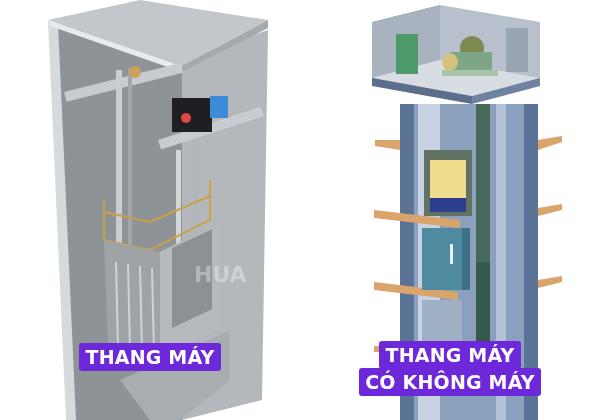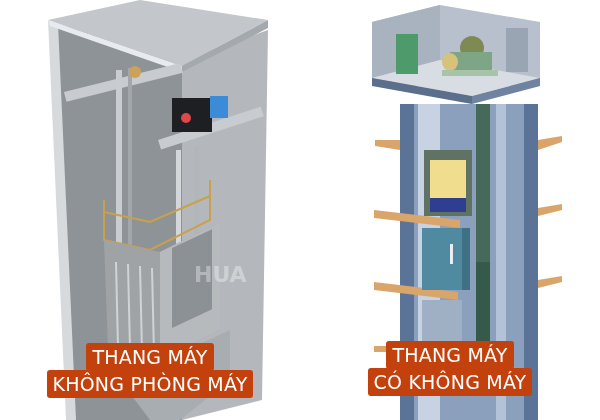--- a/index.html
+++ b/index.html
@@ -1,20 +1,20 @@
 <!DOCTYPE html>
 <html><head>
 <meta charset="utf-8">
 <style>
   html,body{margin:0;padding:0;}
   body{width:600px;height:420px;background:#ffffff;position:relative;overflow:hidden;font-family:"DejaVu Sans","Liberation Sans",sans-serif;}
   .panel{position:absolute;top:0;height:352px;}
   svg{position:absolute;left:0;top:0;}
   .label{position:absolute;display:flex;flex-direction:column;align-items:center;}
-  .label .line{background:#c2410c;color:#ffffff;font-weight:normal;font-size:19px;line-height:28px;padding:0 6px;border-radius:3px;white-space:nowrap;letter-spacing:0.2px;}
+  .label .line{background:#6d28d9;color:#ffffff;font-weight:bold;font-size:19px;line-height:28px;padding:0 6px;border-radius:3px;white-space:nowrap;letter-spacing:0.2px;}
   .label .line + .line{margin-top:-1px;}
   .watermark{position:absolute;color:rgba(255,255,255,0.35);font-weight:bold;font-size:22px;}
 </style>
 </head>
 <body>
 
 <div class="panel" style="left:0;width:300px;">
   <svg width="300" height="420" viewBox="0 0 300 420">
 
     <polygon points="52,22 182,60 182,420 70,420" fill="#8e9398"></polygon>
@@ -52,21 +52,20 @@
       <line x1="140" y1="266" x2="142" y2="352"></line>
       <line x1="152" y1="268" x2="154" y2="354"></line>
     </g>
     <rect x="172" y="248" width="40" height="80" fill="#8c9196" transform="skewY(-25)" transform-origin="172 248"></rect>
 
     <polygon points="120,380 230,330 230,380 180,420 150,420" fill="#a8adb1"></polygon>
   </svg>
   <div class="watermark" style="left:194px;top:262px;">HUA</div>
   <div class="label" style="left:54px;top:343px;width:192px;">
     <div class="line">THANG MÁY</div>
-    <div class="line">KHÔNG PHÒNG MÁY</div>
   </div>
 </div>
 
 <div class="panel" style="left:300px;width:300px;">
   <svg width="300" height="420" viewBox="0 0 300 420">
 
     <polygon points="72,22 140,5 240,22 240,86 72,86" fill="#b7c0cc"></polygon>
     <polygon points="72,22 140,5 140,60 72,78" fill="#a9b3c0"></polygon>
     <polygon points="72,78 140,60 240,78 172,96" fill="#d8dde3"></polygon>
     <polygon points="72,78 172,96 172,104 72,86" fill="#5b6e8b"></polygon>

